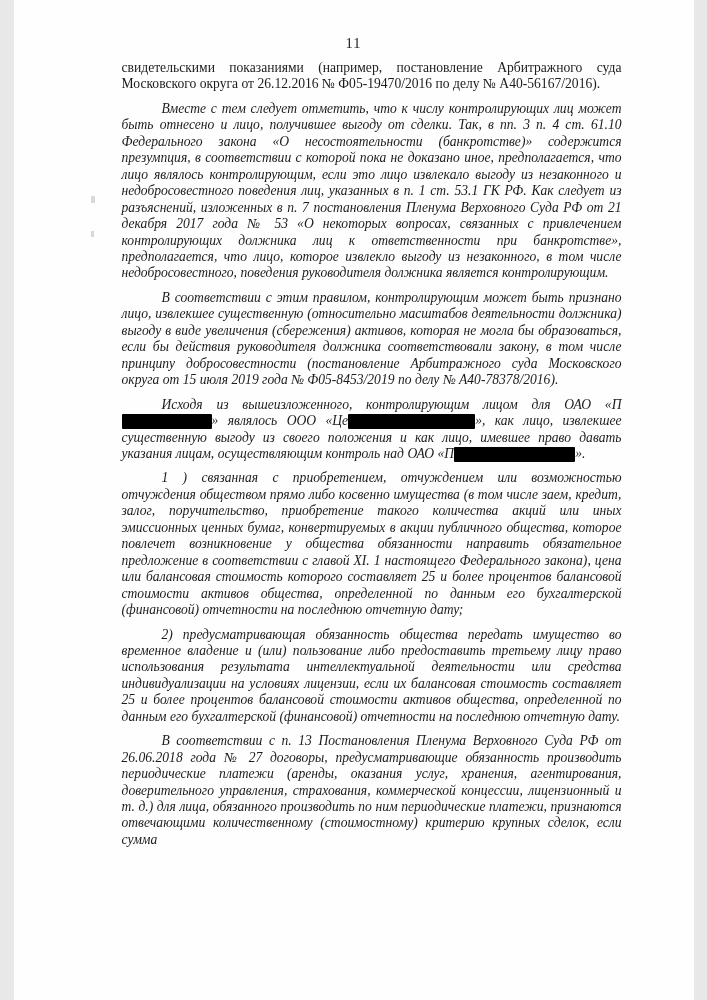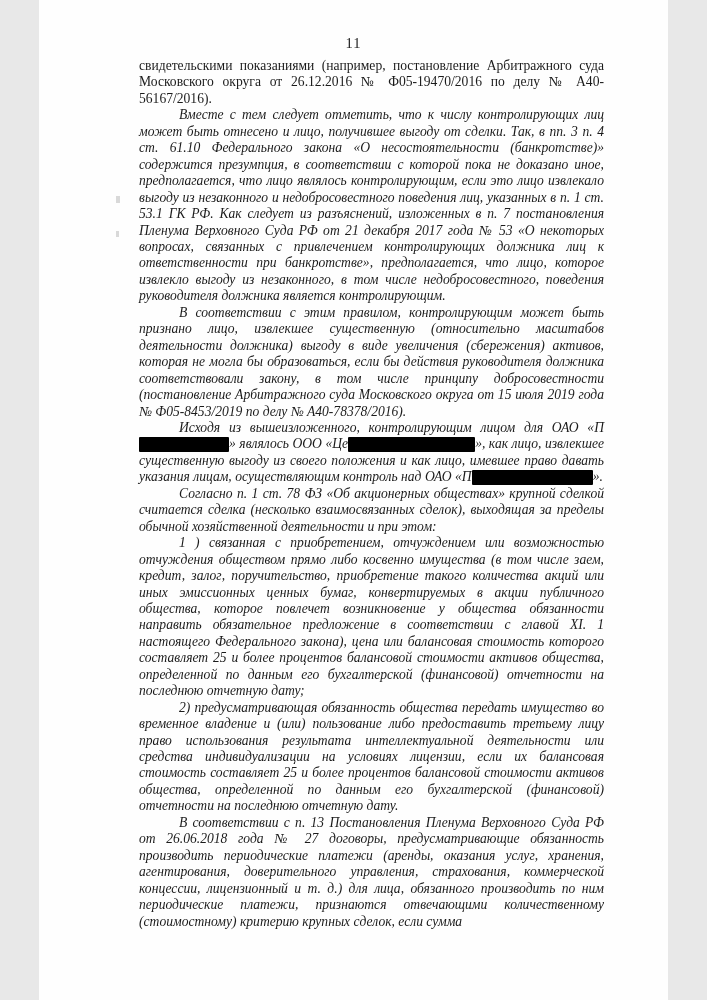--- a/index.html
+++ b/index.html
@@ -3,21 +3,21 @@
 <meta charset="utf-8">
 <title>Scanned court decision — page 11</title>
 <style>
   html, body {
     margin: 0;
     padding: 0;
     background: #e8e8e8;
   }
   .page {
     position: relative;
-    width: 629px;
+    width: 680px;
     height: 1000px;
     margin: 0 auto;
     background: #fefefe;
     overflow: hidden;
     font-family: "Liberation Serif", "DejaVu Serif", serif;
     color: #1b1b1b;
   }
   .page-number {
     padding-top: 34px;
     text-align: center;
@@ -28,21 +28,21 @@
   .body-text {
     margin-top: 6px;
     padding-left: 100px;
     padding-right: 64px;
     font-size: 13.6px;
     line-height: 16.45px;
     text-align: justify;
     text-justify: inter-word;
   }
   .body-text p {
-    margin: 0;
+    margin: 8px;
     padding: 0;
   }
   .body-text p.indent {
     text-indent: 40px;
     font-style: italic;
   }
   .redaction {
     display: inline-block;
     height: 15px;
     background: #000000;
@@ -72,21 +72,20 @@
 
     <p>свидетельскими показаниями (например, постановление Арбитражного суда Московского округа от 26.12.2016 № Ф05-19470/2016 по делу № А40-56167/2016).</p>
 
     <p class="indent">Вместе с тем следует отметить, что к числу контролирующих лиц может быть отнесено и лицо, получившее выгоду от сделки. Так, в пп. 3 п. 4 ст. 61.10 Федерального закона «О несостоятельности (банкротстве)» содержится презумпция, в соответствии с которой пока не доказано иное, предполагается, что лицо являлось контролирующим, если это лицо извлекало выгоду из незаконного и недобросовестного поведения лиц, указанных в п. 1 ст. 53.1 ГК РФ. Как следует из разъяснений, изложенных в п. 7 постановления Пленума Верховного Суда РФ от 21 декабря 2017 года № 53 «О некоторых вопросах, связанных с привлечением контролирующих должника лиц к ответственности при банкротстве», предполагается, что лицо, которое извлекло выгоду из незаконного, в том числе недобросовестного, поведения руководителя должника является контролирующим.</p>
 
     <p class="indent">В соответствии с этим правилом, контролирующим может быть признано лицо, извлекшее существенную (относительно масштабов деятельности должника) выгоду в виде увеличения (сбережения) активов, которая не могла бы образоваться, если бы действия руководителя должника соответствовали закону, в том числе принципу добросовестности (постановление Арбитражного суда Московского округа от 15 июля 2019 года № Ф05-8453/2019 по делу № А40-78378/2016).</p>
 
     <p class="indent"><span>Исходя из вышеизложенного, контролирующим лицом для ОАО «П</span><span class="redaction r1"></span><span>» являлось ООО «Це</span><span class="redaction r2"></span><span>», как лицо, извлекшее существенную выгоду из своего положения и как лицо, имевшее право давать указания лицам, осуществляющим контроль над ОАО «П</span><span class="redaction r3"></span><span>».</span></p>
 
 
-    <p class="indent">Согласно п. 1 ст. 78 ФЗ «Об акционерных обществах» крупной сделкой считается сделка (несколько взаимосвязанных сделок), выходящая за пределы обычной хозяйственной деятельности и при этом:</p>
 
     <p class="indent">1 ) связанная с приобретением, отчуждением или возможностью отчуждения обществом прямо либо косвенно имущества (в том числе заем, кредит, залог, поручительство, приобретение такого количества акций или иных эмиссионных ценных бумаг, конвертируемых в акции публичного общества, которое повлечет возникновение у общества обязанности направить обязательное предложение в соответствии с главой XI. 1 настоящего Федерального закона), цена или балансовая стоимость которого составляет 25 и более процентов балансовой стоимости активов общества, определенной по данным его бухгалтерской (финансовой) отчетности на последнюю отчетную дату;</p>
 
     <p class="indent">2) предусматривающая обязанность общества передать имущество во временное владение и (или) пользование либо предоставить третьему лицу право использования результата интеллектуальной деятельности или средства индивидуализации на условиях лицензии, если их балансовая стоимость составляет 25 и более процентов балансовой стоимости активов общества, определенной по данным его бухгалтерской (финансовой) отчетности на последнюю отчетную дату.</p>
 
 
     <p class="indent">В соответствии с п. 13 Постановления Пленума Верховного Суда РФ от 26.06.2018 года № 27 договоры, предусматривающие обязанность производить периодические платежи (аренды, оказания услуг, хранения, агентирования, доверительного управления, страхования, коммерческой концессии, лицензионный и т. д.) для лица, обязанного производить по ним периодические платежи, признаются отвечающими количественному (стоимостному) критерию крупных сделок, если сумма</p>
 
   </div>
 

